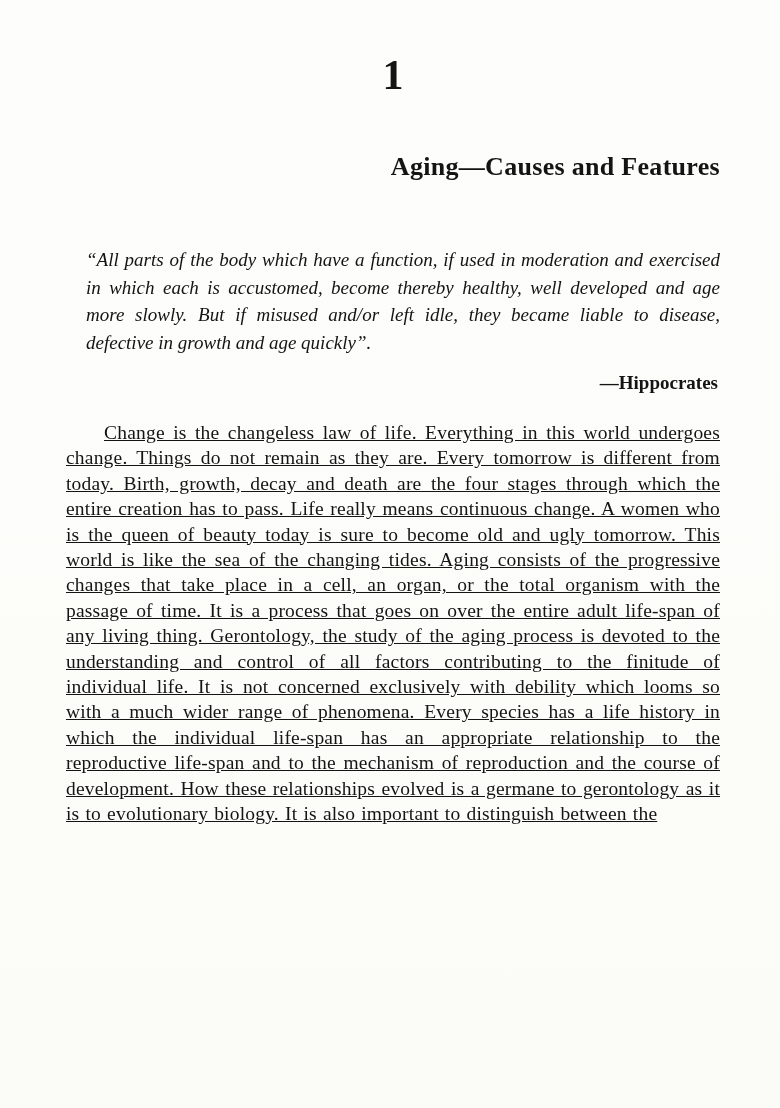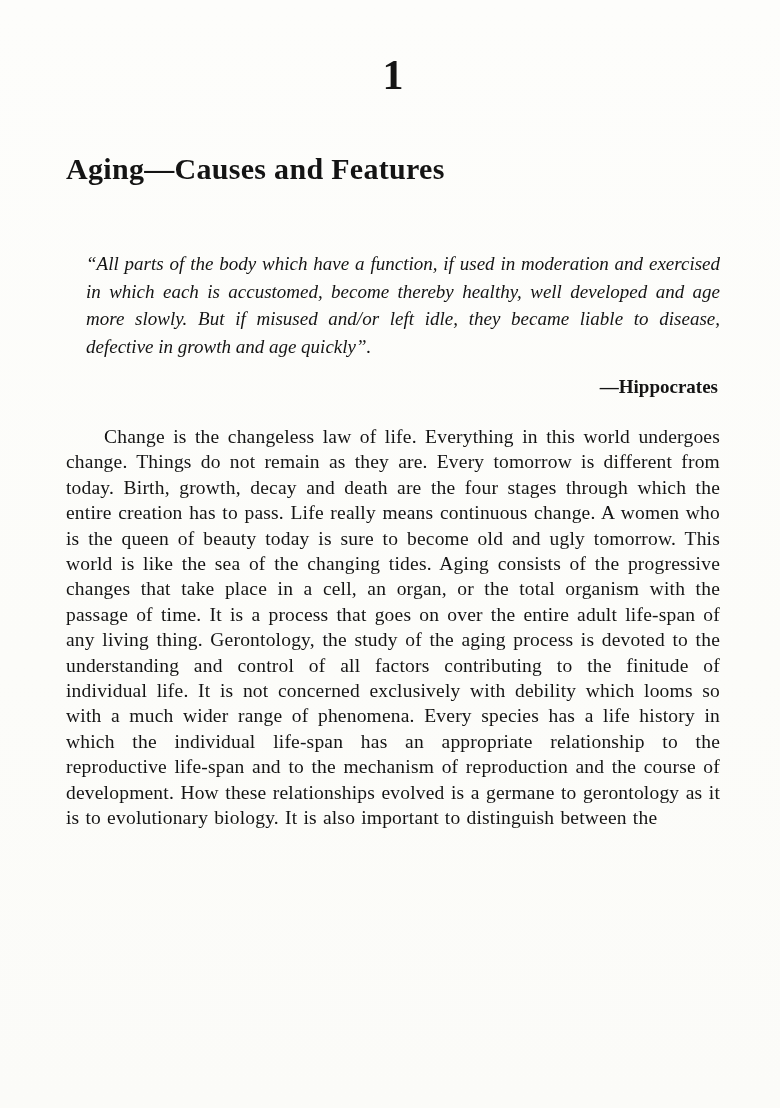--- a/index.html
+++ b/index.html
@@ -24,22 +24,22 @@
   }
   .chapter-number {
     text-align: center;
     font-size: 42px;
     font-weight: bold;
     line-height: 1;
     margin: 0;
     padding-top: 12px;
   }
   .chapter-title {
-    text-align: left;
-    font-size: 30px;
+    text-align: right;
+    font-size: 26px;
     font-weight: bold;
     letter-spacing: 0.3px;
     margin: 56px 0 0 0;
   }
   .epigraph {
     font-style: italic;
     font-weight: 500;
     font-size: 19px;
     line-height: 27.5px;
     text-align: justify;
@@ -52,20 +52,21 @@
     font-weight: bold;
   }
   .body-paragraph {
     font-size: 19.5px;
     line-height: 25.4px;
     text-align: justify;
     text-indent: 38px;
     margin: 26px 0 0 0;
     letter-spacing: 0.2px;
     word-spacing: 1px;
+    text-decoration: underline;
   }
 </style>
 </head>
 <body>
 
 <div class="page">
 
   <div class="chapter-number">1</div>
 
   <h1 class="chapter-title">Aging—Causes and Features</h1>

